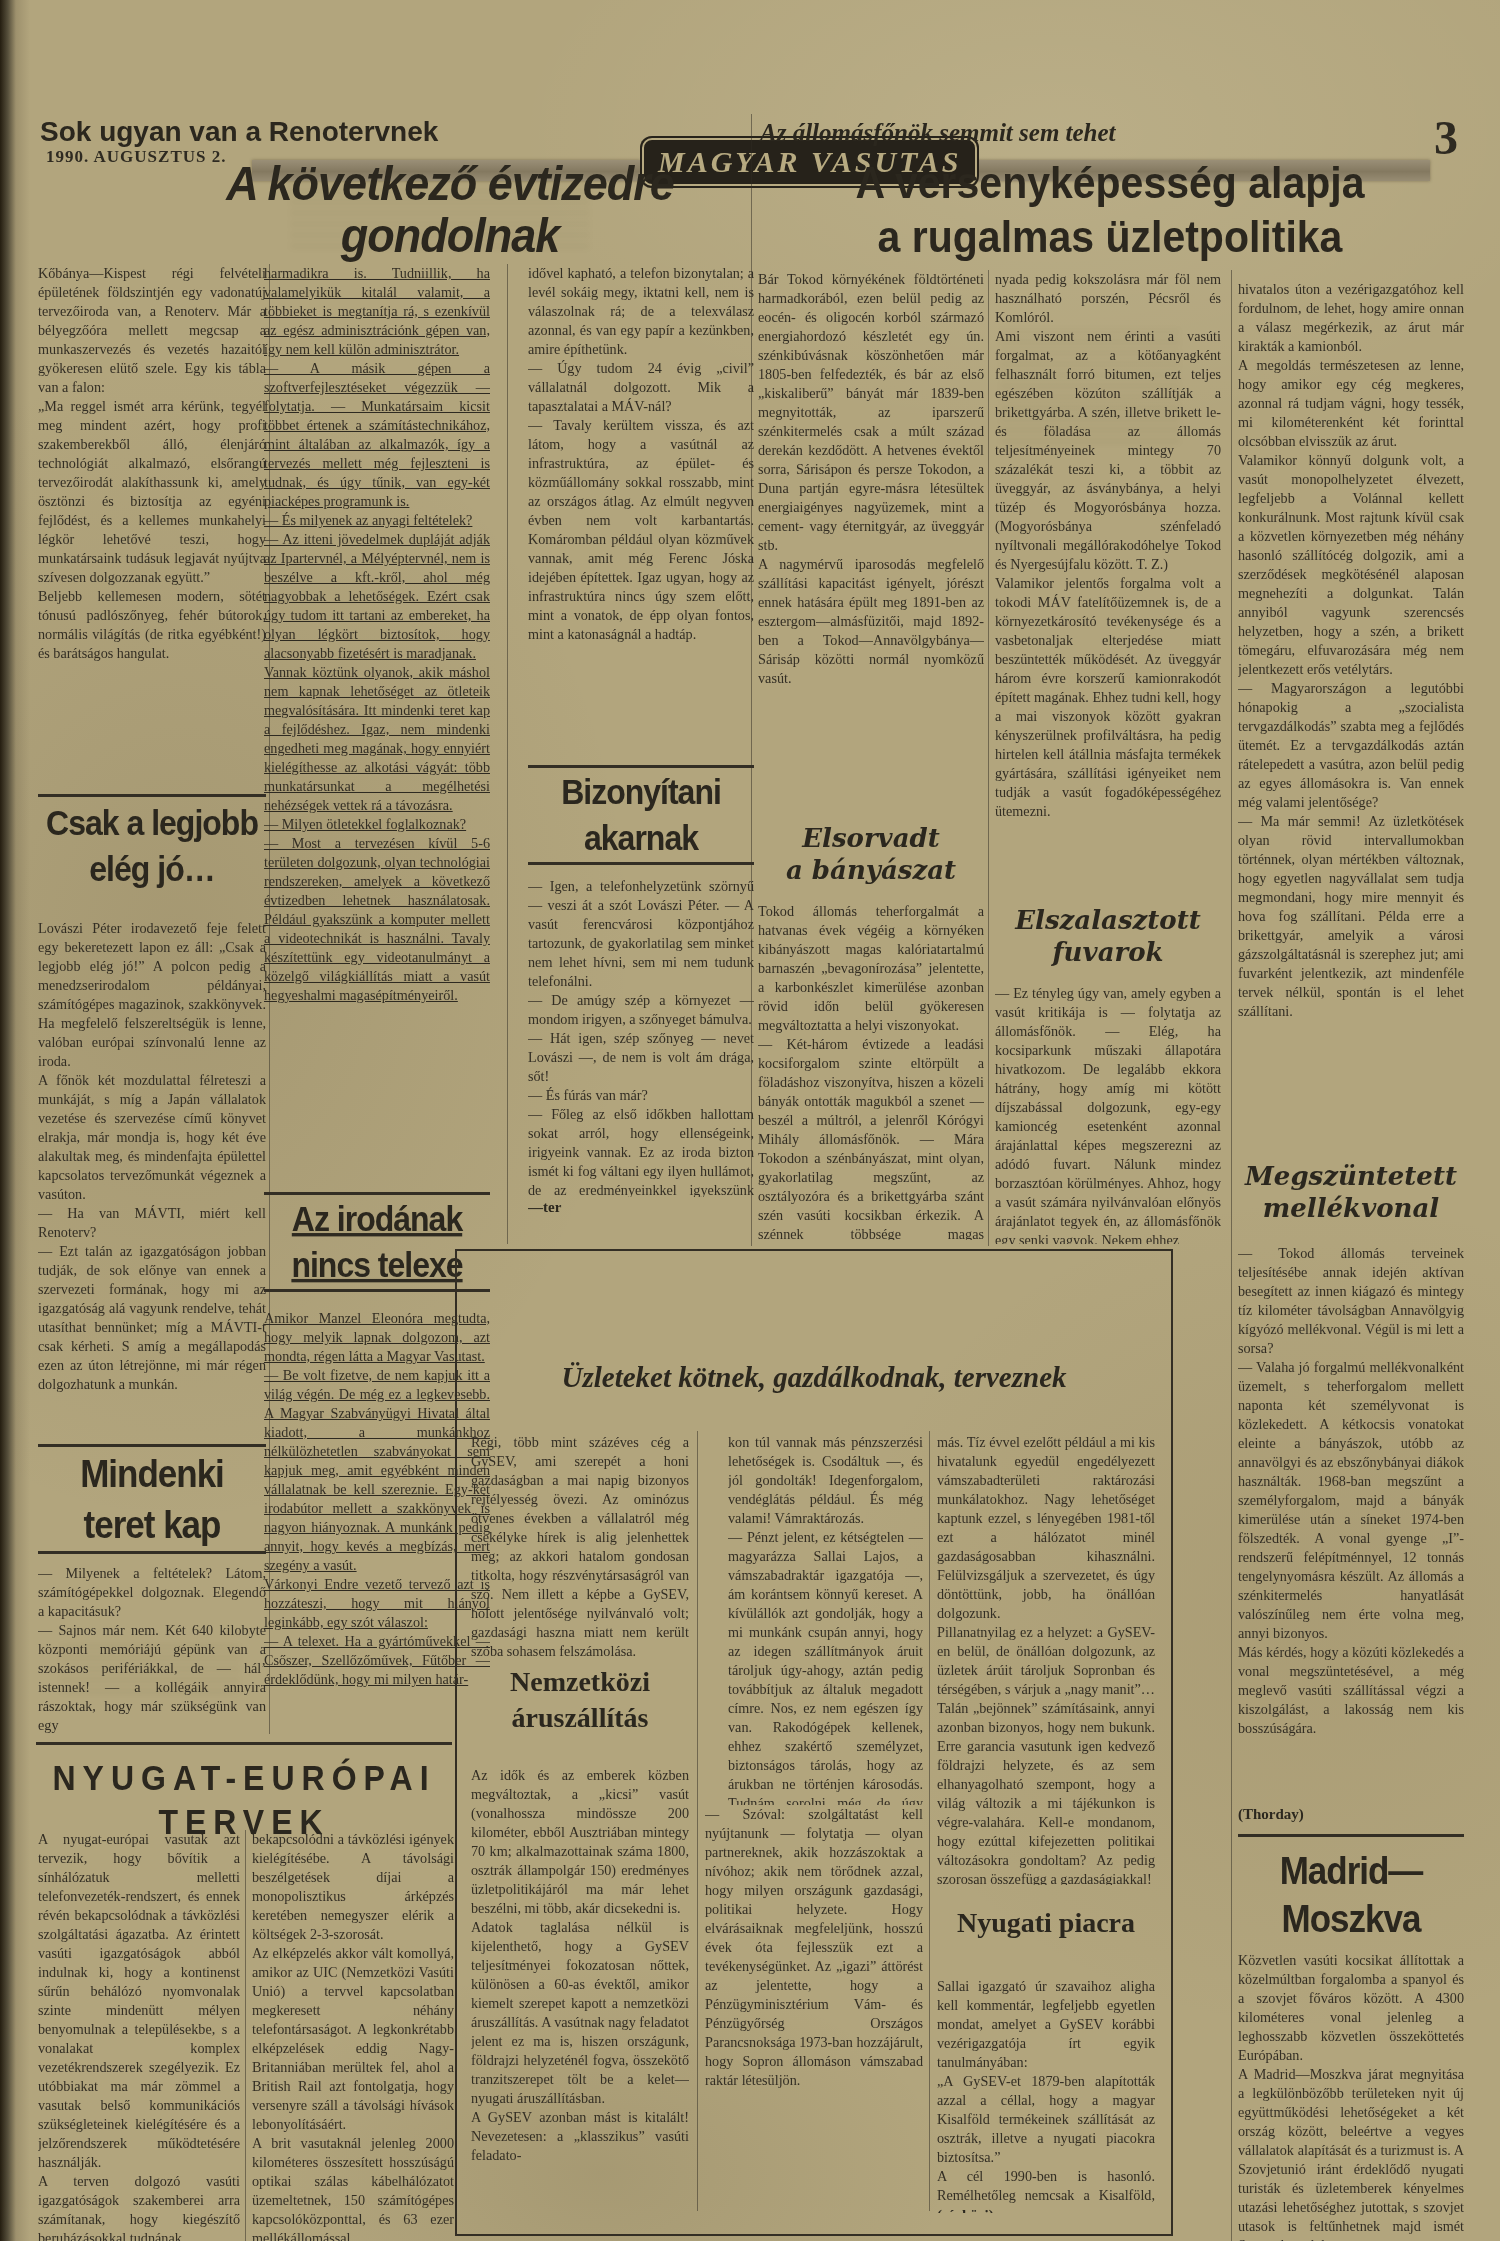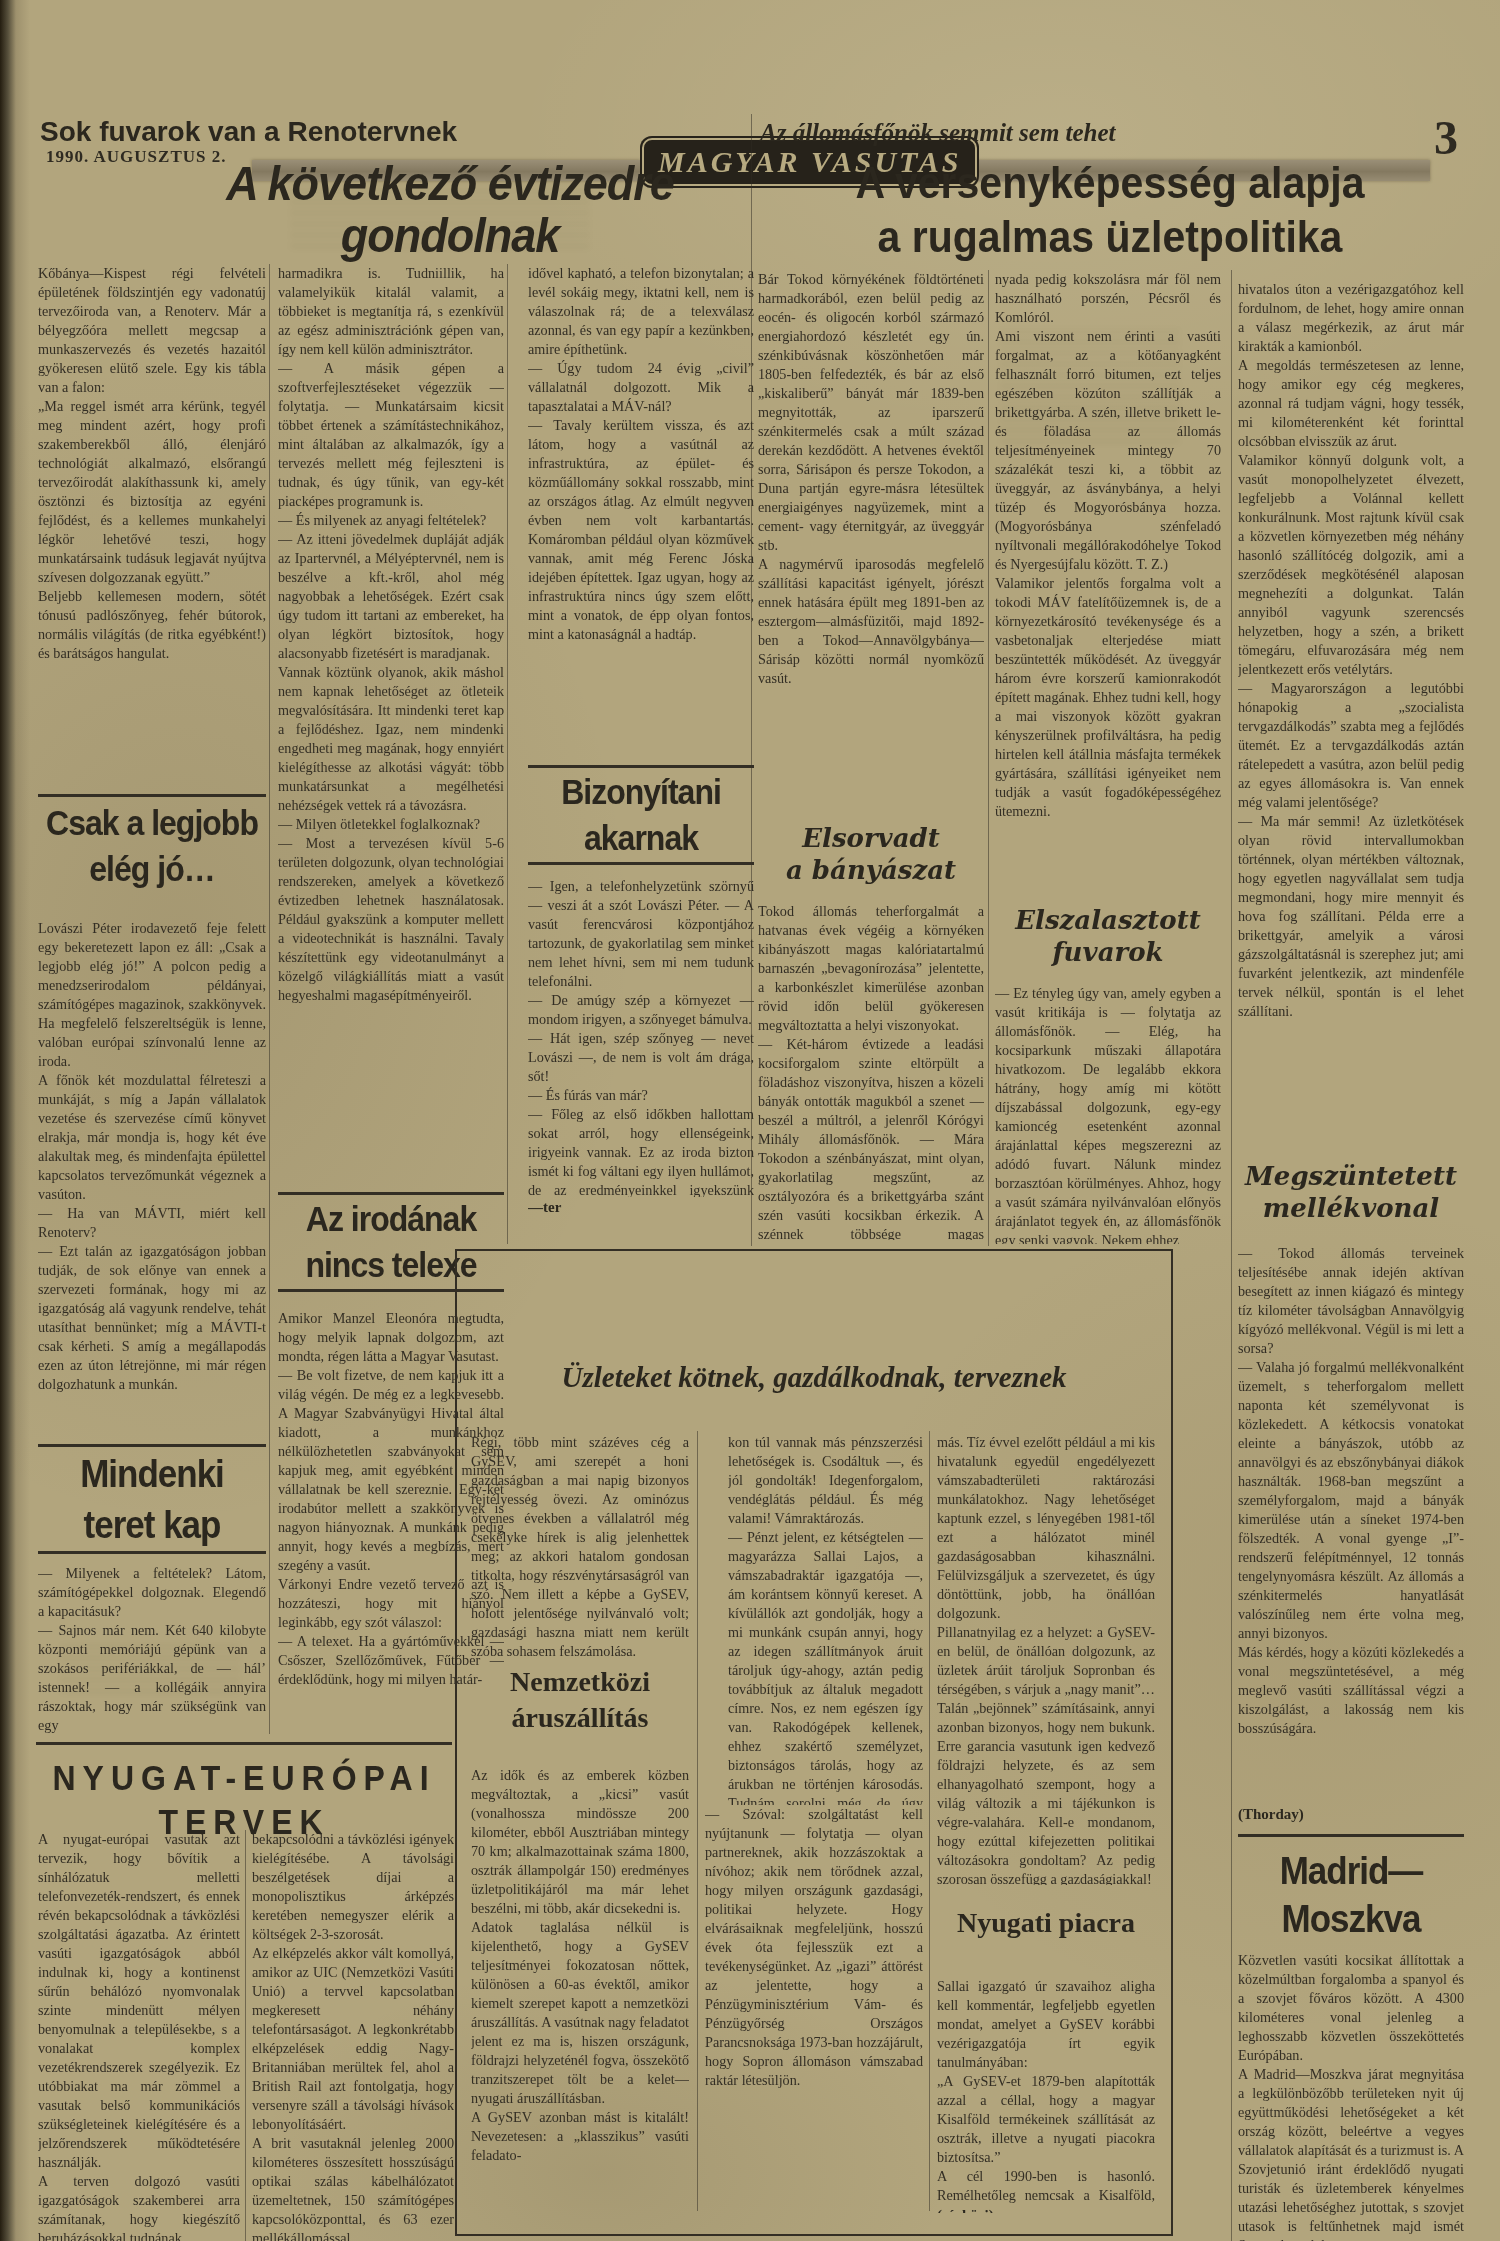--- a/index.html
+++ b/index.html
@@ -81,21 +81,21 @@
   <div class="masthead">MAGYAR VASUTAS</div>
   <div class="pageno">3</div>
 
   <div class="vrule" style="left:269px;top:264px;height:1470px;"></div>
   <div class="vrule" style="left:507px;top:264px;height:980px;"></div>
   <div class="vrule" style="left:751px;top:114px;height:1132px;"></div>
   <div class="vrule" style="left:988px;top:270px;height:976px;"></div>
   <div class="vrule" style="left:1231px;top:270px;height:1971px;"></div>
   <div class="vrule" style="left:245px;top:1830px;height:411px;"></div>
 
-  <div class="kicker-sans" style="left:40px;top:116px;">Sok fuvarok van a Renotervnek</div>
+  <div class="kicker-sans" style="left:40px;top:116px;">Sok ugyan van a Renotervnek</div>
   <div class="headline-ital" style="left:150px;top:158px;width:600px;">A következő évtizedre
 gondolnak</div>
 
   <div class="col" style="left:38px;top:264px;width:228px;height:1474px;">
     <div class="body" style="height:505px;">Kőbánya—Kispest régi felvételi épületének földszintjén egy vadonatúj tervezőiroda van, a Renoterv. Már a bélyegzőóra mellett megcsap a munkaszervezés és vezetés hazaitól gyökeresen elütő szele. Egy kis tábla van a falon:
 „Ma reggel ismét arra kérünk, tegyél meg mindent azért, hogy profi szakemberekből álló, élenjáró technológiát alkalmazó, elsőrangú tervezőirodát alakíthassunk ki, amely ösztönzi és biztosítja az egyéni fejlődést, és a kellemes munkahelyi légkör lehetővé teszi, hogy munkatársaink tudásuk legjavát nyújtva szívesen dolgozzanak együtt.”
 Beljebb kellemesen modern, sötét tónusú padlószőnyeg, fehér bútorok, normális világítás (de ritka egyébként!) és barátságos hangulat.</div>
     <div class="hblock" style="height:150px;">
       <div class="rule"></div>
       <div class="hsans m8">Csak a legjobb
@@ -108,21 +108,21 @@
     <div class="hblock" style="height:130px;">
       <div class="rule"></div>
       <div class="hsans m6" style="font-size:35px;line-height:46px;">Mindenki
 teret kap</div>
       <div class="rule"></div>
     </div>
     <div class="body" style="height:170px;">— Milyenek a feltételek? Látom, számítógépekkel dolgoznak. Elegendő a kapacitásuk?
 — Sajnos már nem. Két 640 kilobyte központi memóriájú gépünk van a szokásos perifériákkal, de — hál’ istennek! — a kollégáik annyira rászoktak, hogy már szükségünk van egy</div>
   </div>
 
-  <div class="col" style="left:278px;top:264px;width:226px;height:1474px;">
+  <div class="col" style="left:264px;top:264px;width:226px;height:1474px;text-decoration:underline;">
     <div class="body" style="height:910px;">harmadikra is. Tudniillik, ha valamelyikük kitalál valamit, a többieket is megtanítja rá, s ezenkívül az egész adminisztrációnk gépen van, így nem kell külön adminisztrátor.
 — A másik gépen a szoftverfejlesztéseket végezzük — folytatja. — Munkatársaim kicsit többet értenek a számítástechnikához, mint általában az alkalmazók, így a tervezés mellett még fejleszteni is tudnak, és úgy tűnik, van egy-két piacképes programunk is.
 — És milyenek az anyagi feltételek?
 — Az itteni jövedelmek dupláját adják az Ipartervnél, a Mélyéptervnél, nem is beszélve a kft.-kről, ahol még nagyobbak a lehetőségek. Ezért csak úgy tudom itt tartani az embereket, ha olyan légkört biztosítok, hogy alacsonyabb fizetésért is maradjanak.
 Vannak köztünk olyanok, akik máshol nem kapnak lehetőséget az ötleteik megvalósítására. Itt mindenki teret kap a fejlődéshez. Igaz, nem mindenki engedheti meg magának, hogy ennyiért kielégíthesse az alkotási vágyát: több munkatársunkat a megélhetési nehézségek vettek rá a távozásra.
 — Milyen ötletekkel foglalkoznak?
 — Most a tervezésen kívül 5-6 területen dolgozunk, olyan technológiai rendszereken, amelyek a következő évtizedben lehetnek használatosak. Például gyakszünk a komputer mellett a videotechnikát is használni. Tavaly készítettünk egy videotanulmányt a közelgő világkiállítás miatt a vasút hegyeshalmi magasépítményeiről.</div>
     <div class="hblock" style="height:135px;">
       <div class="rule"></div>
       <div class="hsans m6">Az irodának

